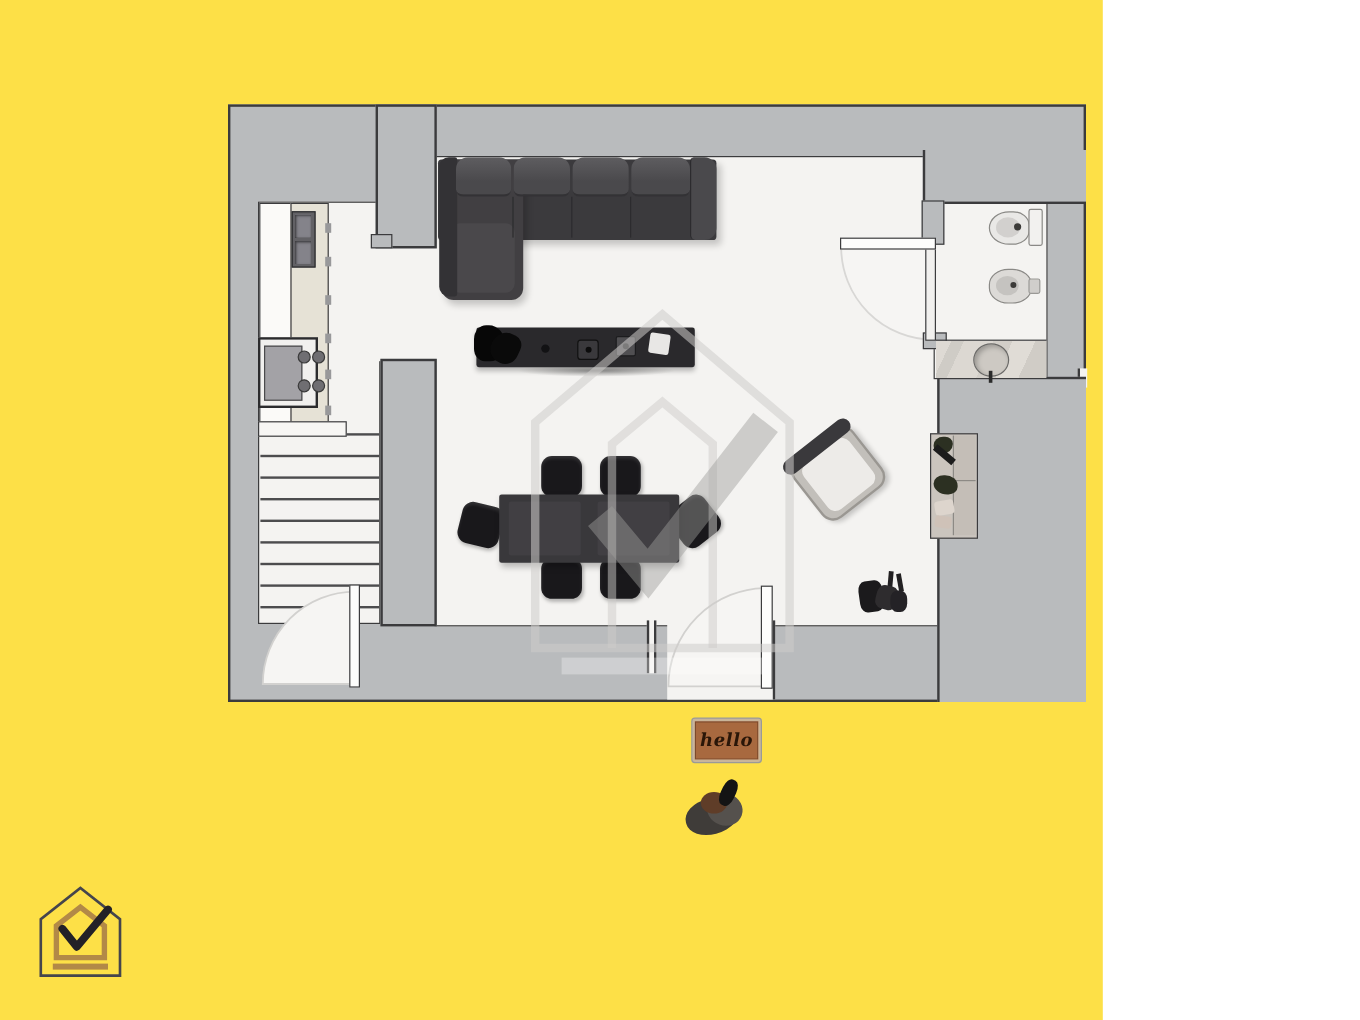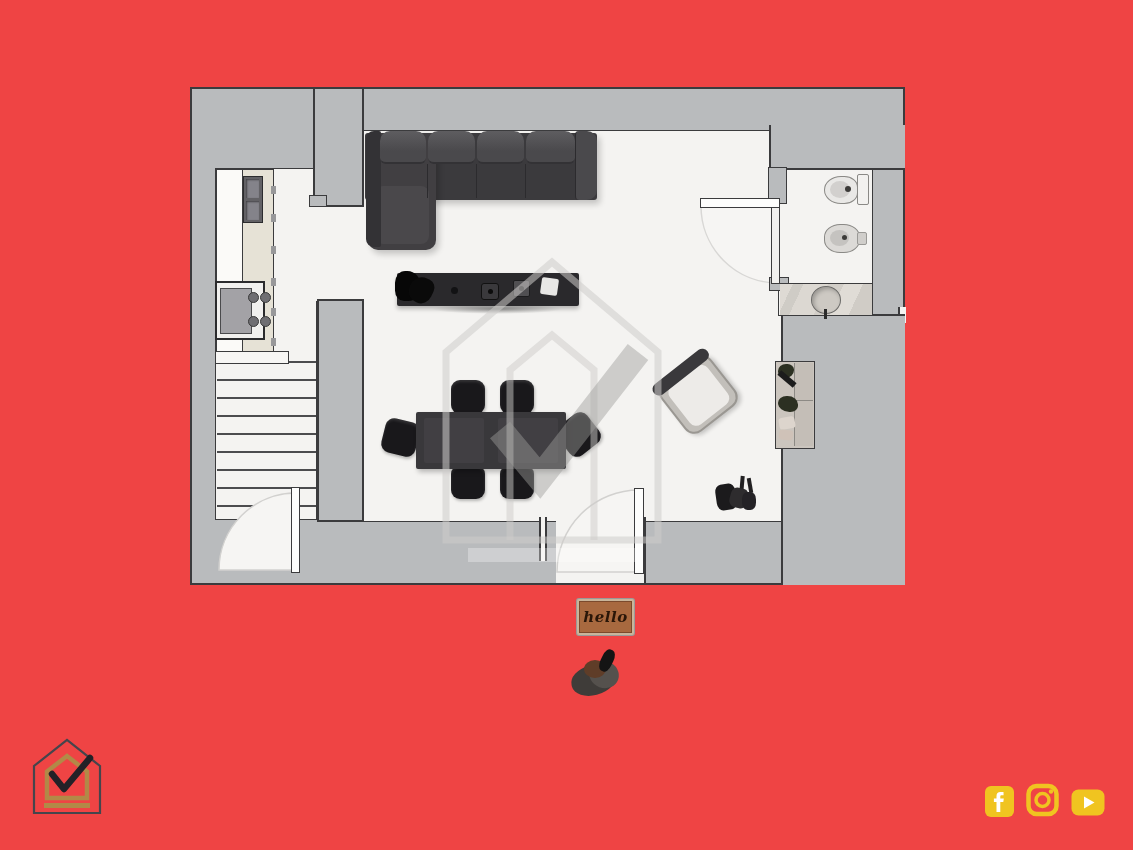--- a/index.html
+++ b/index.html
@@ -1,16 +1,16 @@
 <!DOCTYPE html>
 <html><head>
 <meta charset="utf-8">
 <style>
   html,body{margin:0;padding:0;background:#ffffff;}
-  #stage{position:relative;width:1133px;height:850px;background:#ef4444;overflow:hidden;
+  #stage{position:relative;width:919px;height:850px;background:#fde047;overflow:hidden;
          font-family:"DejaVu Sans","Liberation Sans",sans-serif;}
   .abs{position:absolute;box-sizing:border-box;}
   .wall{background:#b9bbbd;}
   .ln{border:2px solid #3b3b3d;}
   .ln1{border:1.5px solid #3b3b3d;}
   .floor{background:#f4f3f1;}
   .tread{position:absolute;left:217px;width:99px;height:2px;background:#4c4c4e;z-index:2;}
   .cushion{position:absolute;top:0;height:33px;background:linear-gradient(#5e5d60,#4a494c 65%);
            border-radius:10px 10px 6px 6px;border-bottom:2px solid #333235;box-sizing:border-box;}
   .seam{position:absolute;top:33px;width:1px;height:34px;background:#2c2b2e;}

